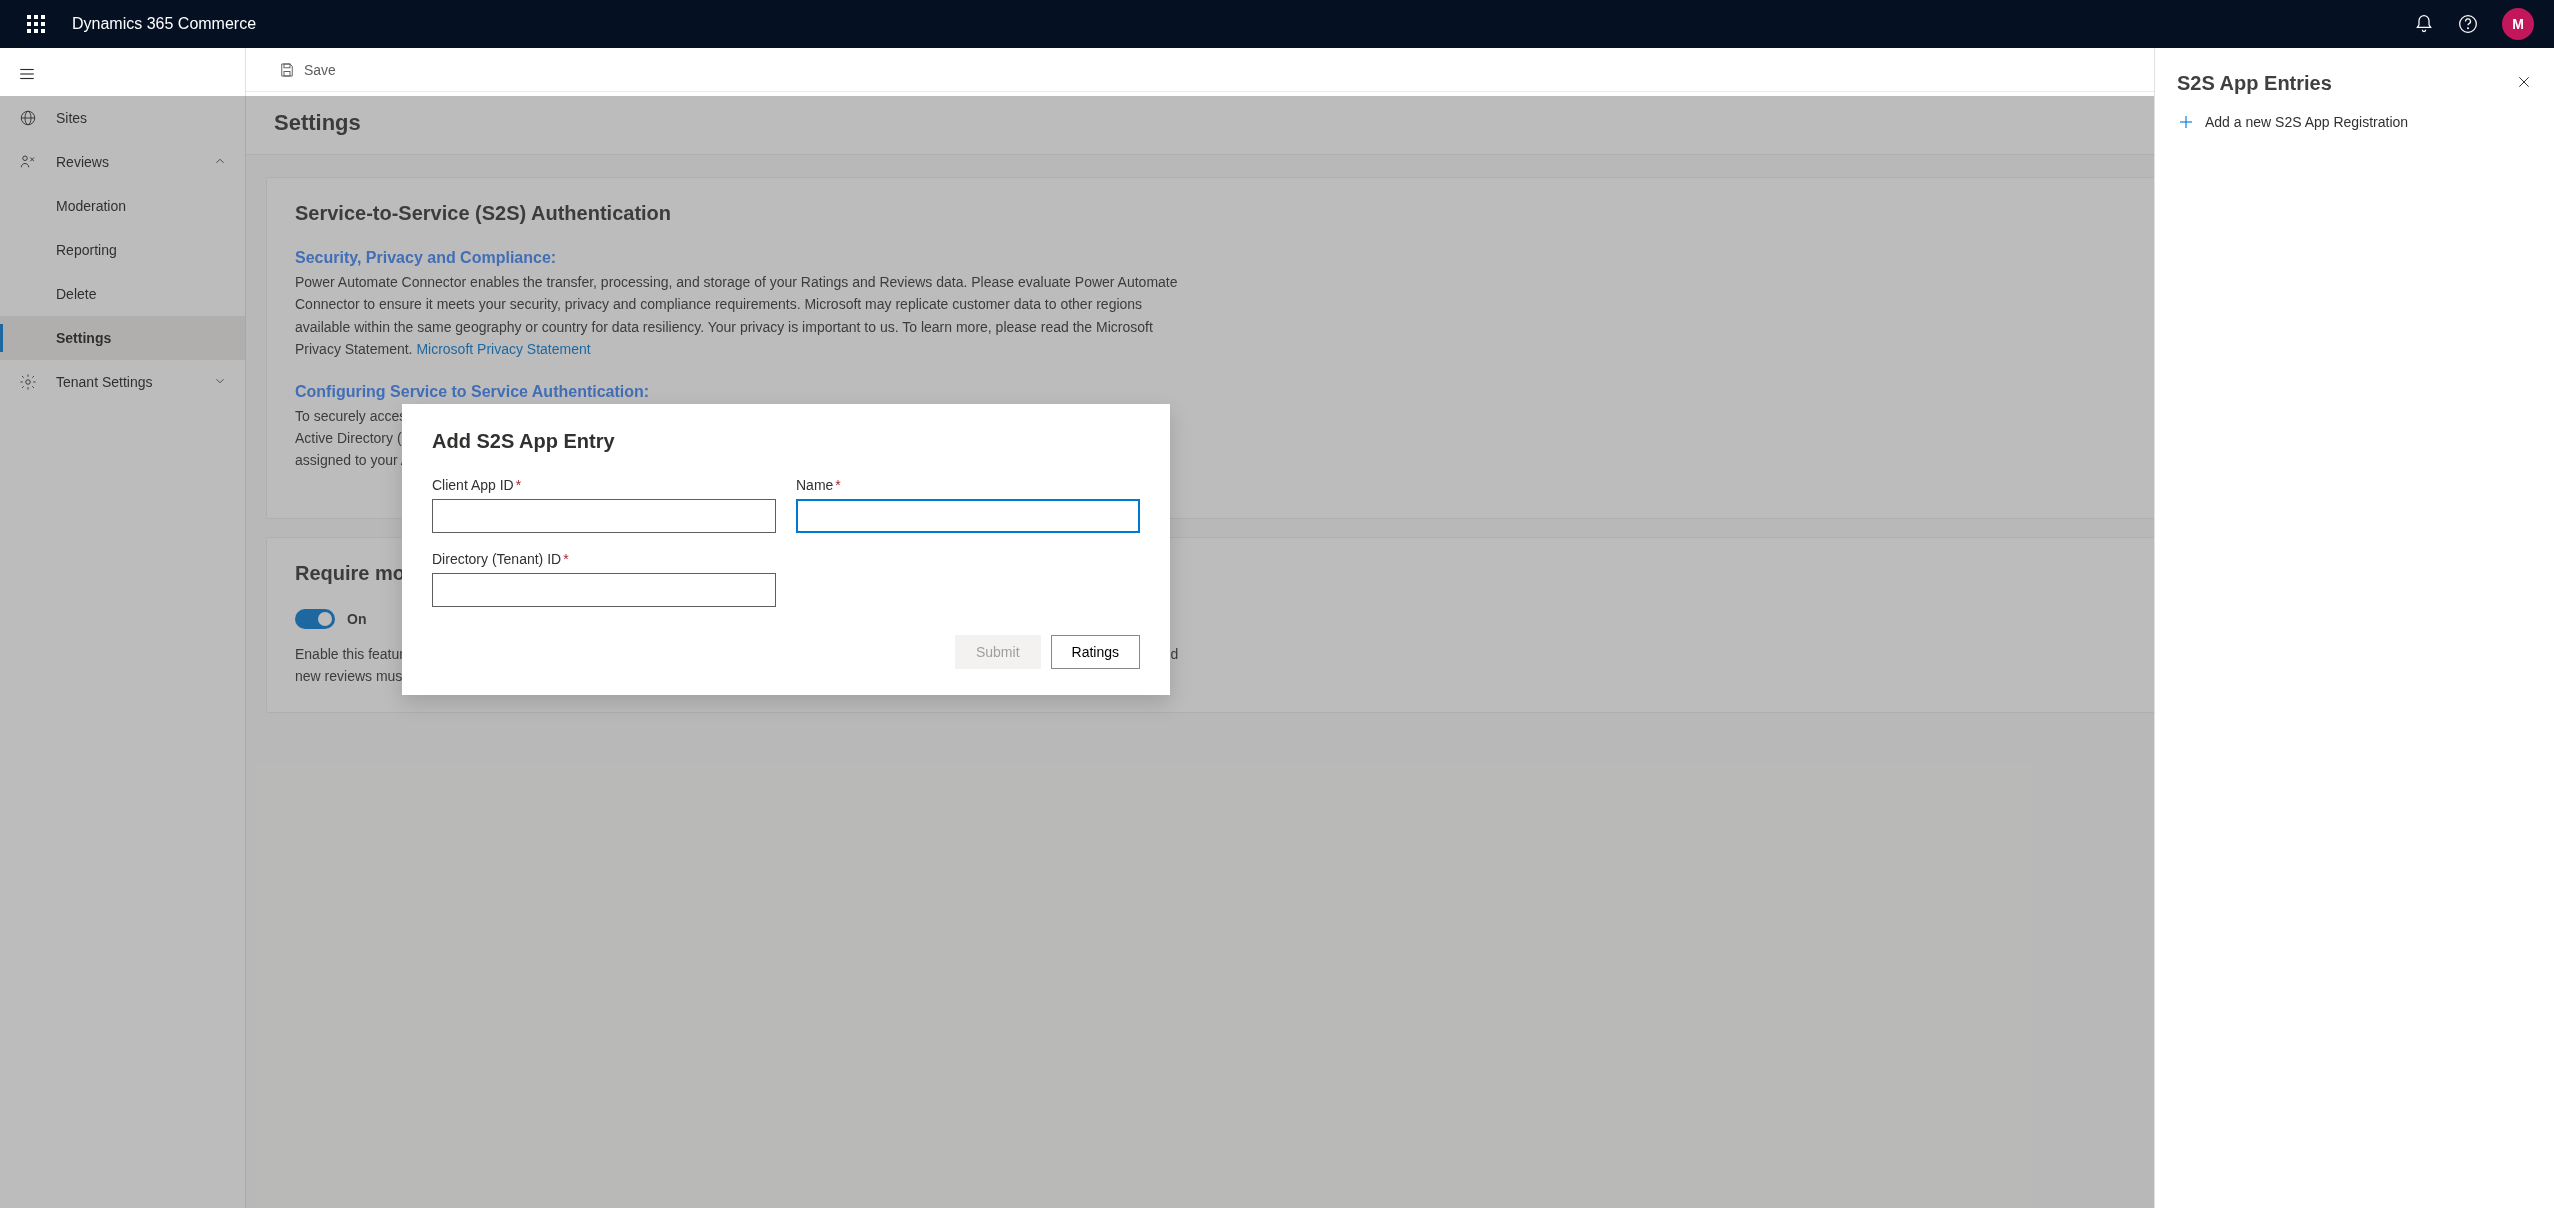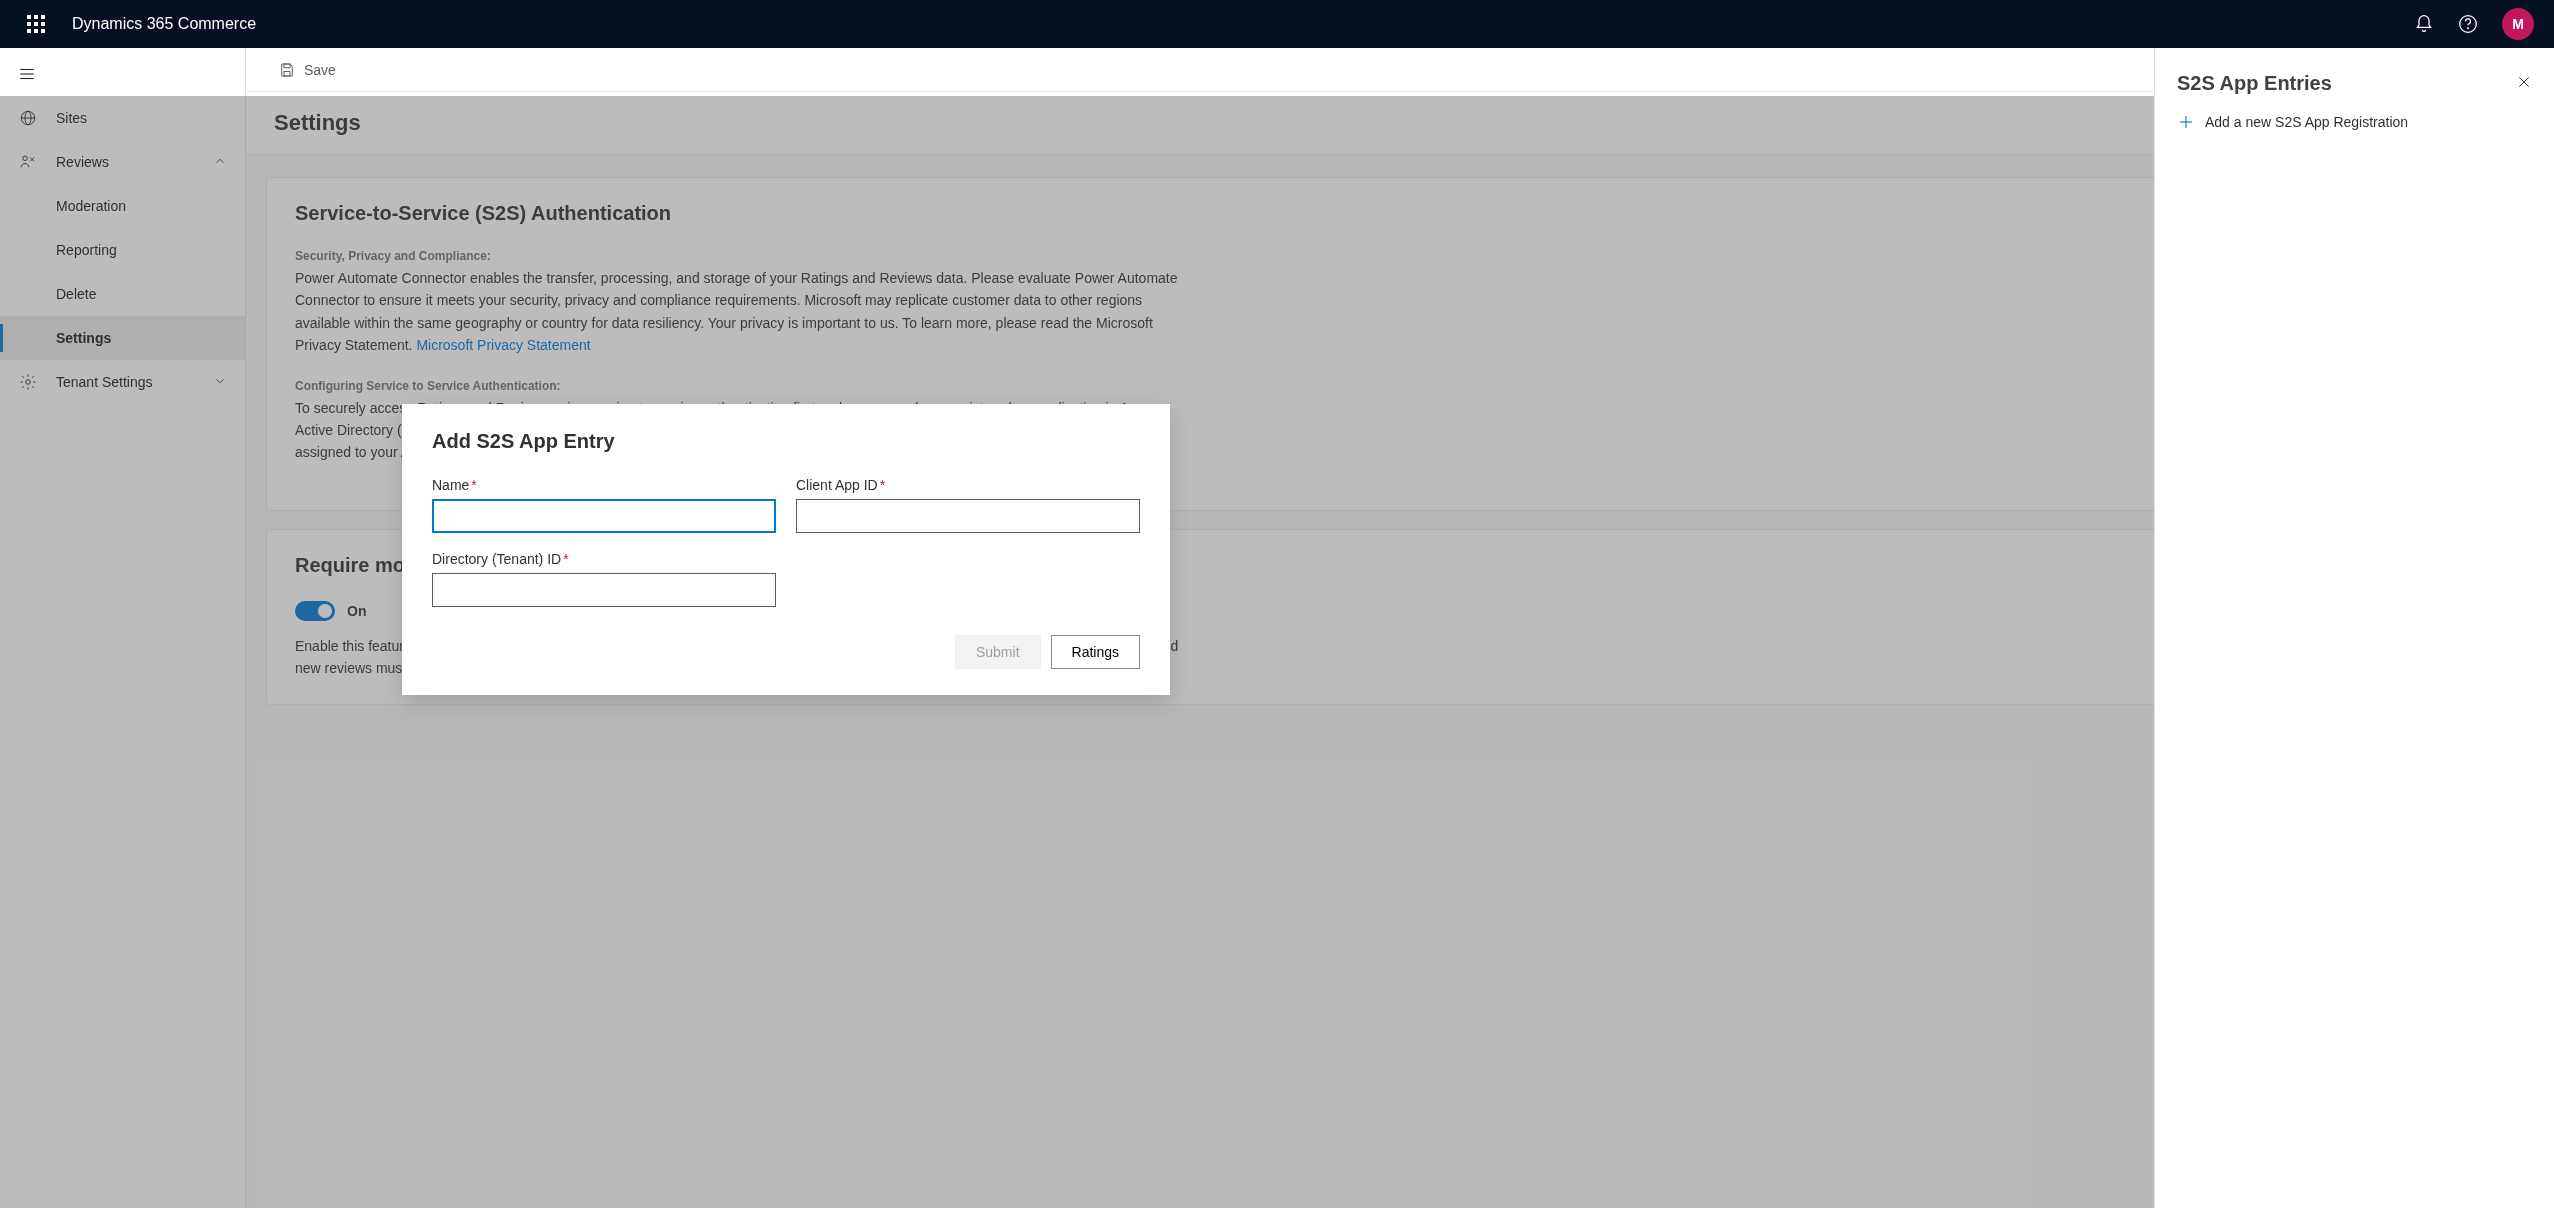--- a/index.html
+++ b/index.html
@@ -191,23 +191,23 @@
       padding: 24px 28px;
       border-radius: 2px;
     }
     .section-title {
       font-size: 20px;
       font-weight: 600;
       color: #323130;
       margin-bottom: 24px;
     }
     .section-sub {
-      font-size: 12px;
-      font-weight: 600;
-      color: #737373;
+      font-size: 16px;
+      font-weight: 600;
+      color: #3b82f6;
       margin-bottom: 4px;
     }
     .para {
       font-size: 14px;
       color: #323130;
       line-height: 1.6;
       max-width: 900px;
     }
     .para a { color: #0078d4; text-decoration: none; }
     .block { margin-bottom: 22px; }
@@ -502,26 +502,26 @@
           <line x1="4" y1="12" x2="20" y2="12"></line>
         </svg>
       <span>Add a new S2S App Registration</span>
     </div>
   </div>
 
   <div class="dialog">
     <div class="dialog-title">Add S2S App Entry</div>
     <div class="form-grid">
       <div class="form-field">
+        <label><span>Client App ID</span><span class="req">*</span></label>
+        <input type="text" style="">
+      </div>
+      <div class="form-field">
         <label><span>Name</span><span class="req">*</span></label>
         <input type="text" class="focused" style="">
-      </div>
-      <div class="form-field">
-        <label><span>Client App ID</span><span class="req">*</span></label>
-        <input type="text" style="">
       </div>
       <div class="form-field">
         <label><span>Directory (Tenant) ID</span><span class="req">*</span></label>
         <input type="text" style="">
       </div>
     </div>
     <div class="dialog-footer">
       <button class="btn disabled">Submit</button>
       <button class="btn">Ratings</button>
     </div>

